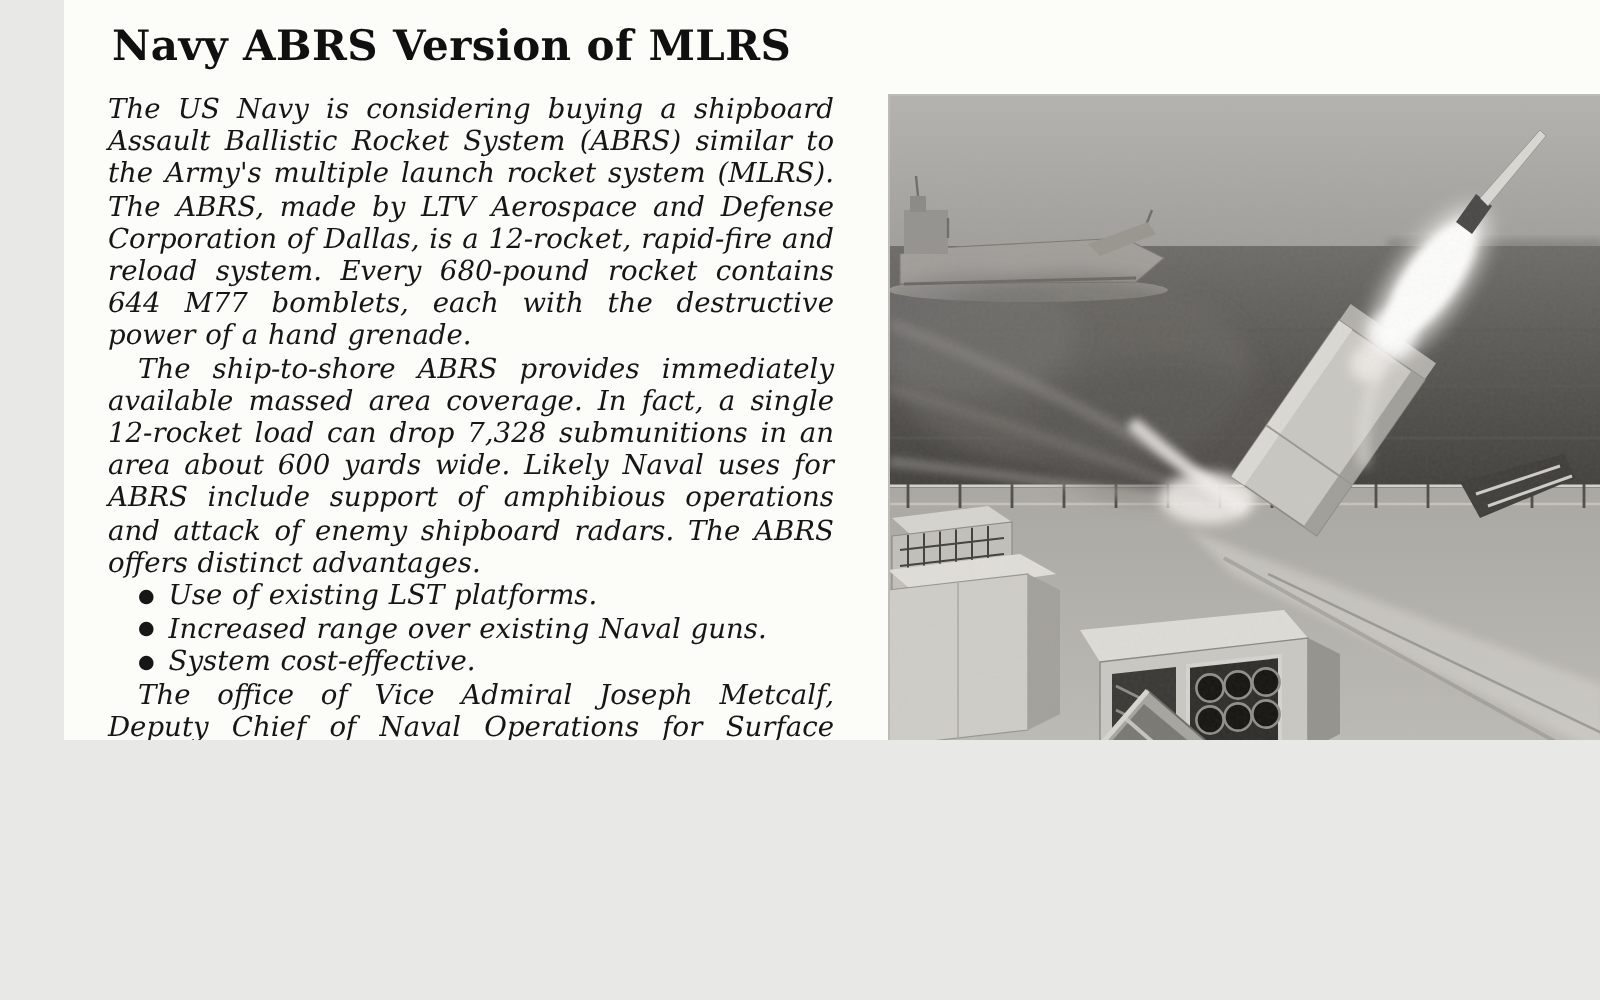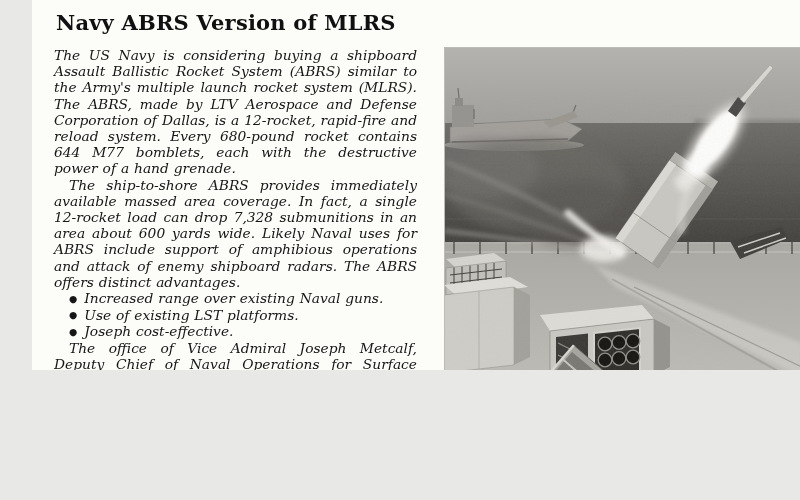--- a/index.html
+++ b/index.html
@@ -26,23 +26,23 @@
 </style>
 </head>
 <body>
 
 <div class="page">
 
   <div class="col">
     <h1 class="title">Navy ABRS Version of MLRS</h1>
     <p>The US Navy is considering buying a shipboard Assault Ballistic Rocket System (ABRS) similar to the Army's multiple launch rocket system (MLRS). The ABRS, made by LTV Aerospace and Defense Corporation of Dallas, is a 12-rocket, rapid-fire and reload system. Every 680-pound rocket contains 644 M77 bomblets, each with the destructive power of a hand grenade.</p>
     <p class="ind">The ship-to-shore ABRS provides immediately available massed area coverage. In fact, a single 12-rocket load can drop 7,328 submunitions in an area about 600 yards wide. Likely Naval uses for ABRS include support of amphibious operations and attack of enemy shipboard radars. The ABRS offers distinct advantages.</p>
+    <p class="bullet"><span class="dot">●</span><span>Use of existing LST platforms.</span></p>
     <p class="bullet"><span class="dot">●</span><span>Increased range over existing Naval guns.</span></p>
-    <p class="bullet"><span class="dot">●</span><span>Use of existing LST platforms.</span></p>
-    <p class="bullet"><span class="dot">●</span><span>Joseph cost-effective.</span></p>
+    <p class="bullet"><span class="dot">●</span><span>System cost-effective.</span></p>
     <p class="ind">The office of Vice Admiral Joseph Metcalf, Deputy Chief of Naval Operations for Surface Warfare, has proposed ABRS seat testing during 1987. Pentagon sources theorize the weapon project might die because of congressional pressure to trim spending. But as every Field Artilleryman knows, the son of MLRS will be hard to beat.</p>
   </div>
 
   <figure class="figure">
     <svg viewBox="0 0 358 437" width="358" height="437" xmlns="http://www.w3.org/2000/svg">
       <defs>
         <linearGradient id="skyGrad" x1="0" y1="0" x2="0" y2="1">
           <stop offset="0" stop-color="#b4b3af"></stop>
             <stop offset="1" stop-color="#a09f9b"></stop>
         </linearGradient>

